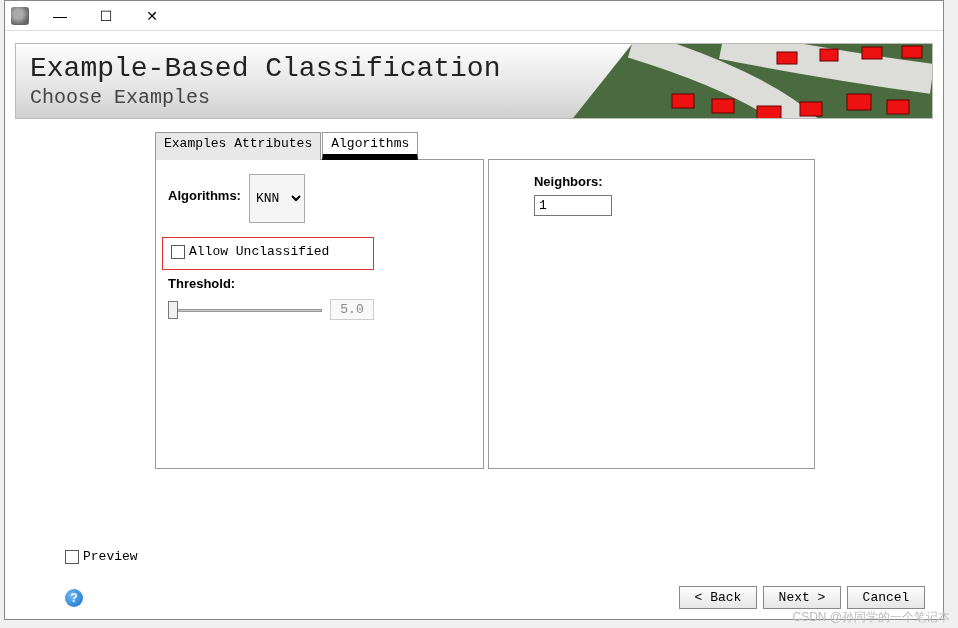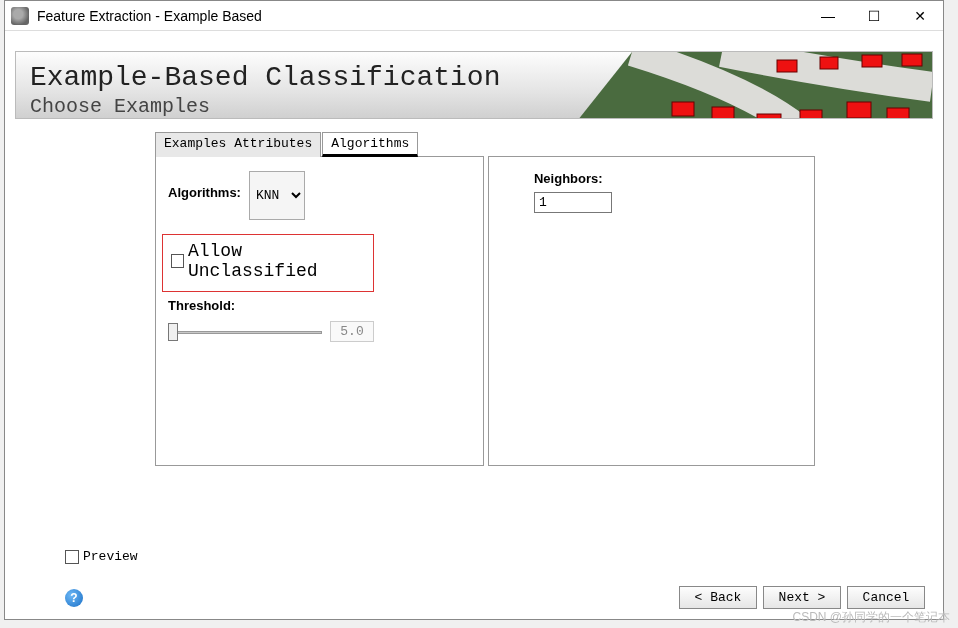--- a/index.html
+++ b/index.html
@@ -39,29 +39,29 @@
     .title-text { flex: 1; color: #000; font-size: 14px; }
     .win-controls { display: flex; }
     .win-btn {
       width: 46px; height: 30px;
       display: flex; align-items: center; justify-content: center;
       font-size: 14px; font-family: Arial;
       cursor: default;
       color: #000;
     }
     .header-banner {
-      height: 68px;
-      margin: 20px 10px 0 10px;
+      height: 76px;
+      margin: 12px 10px 0 10px;
       background: linear-gradient(to bottom, #fdfdfd 0%, #e4e4e4 60%, #d0d0d0 100%);
       border: 1px solid #bbb;
       position: relative;
       overflow: hidden;
       display: flex;
       flex-direction: column;
-      justify-content: flex-end;
+      justify-content: center;
       padding-left: 14px;
     }
     .banner-title {
       font-family: "Courier New", monospace;
       font-size: 28px;
       color: #222;
     }
     .banner-subtitle {
       font-family: "Courier New", monospace;
       font-size: 20px;
@@ -87,21 +87,21 @@
       border-bottom: none;
       background: #e8e8e8;
       font-family: "Courier New", monospace;
       font-size: 13px;
       position: relative;
       top: 1px;
       cursor: default;
     }
     .tab.active {
       background: #fff;
-      border-bottom: 3px solid #000000;
+      border-bottom: 6px solid #000000;
       z-index: 2;
     }
     .tab-panels {
       display: flex;
       gap: 4px;
     }
     .panel {
       border: 1px solid #999;
       background: #fff;
       height: 310px;
@@ -129,21 +129,21 @@
     .highlight-box {
       border: 1px solid #d33;
       padding: 6px 8px 10px 8px;
       margin-left: -6px;
       margin-bottom: 2px;
       width: 212px;
     }
     .checkbox-row {
       display: flex; align-items: center; gap: 4px;
       font-family: "Courier New", monospace;
-      font-size: 18px;
+      font-size: 13px;
     }
     .chk {
       width: 14px; height: 14px;
       border: 1px solid #555;
       background: #fff;
       display: inline-block;
     }
     .threshold-row { margin-top: 6px; }
     .slider-row {
       display: flex; align-items: center; gap: 8px;
@@ -229,21 +229,20 @@
       font-size: 12px;
       pointer-events: none;
     }
   </style>
 </head>
 <body>
 
 <div class="window">
   <div class="titlebar">
     <div class="app-icon"></div>
-    <div class="title-text">Feature Extraction - Example Based</div>
     <div class="win-controls">
       <div class="win-btn">—</div>
       <div class="win-btn">☐</div>
       <div class="win-btn win-close">✕</div>
     </div>
   </div>
 
   <div class="header-banner">
     <div class="banner-title">Example-Based Classification</div>
     <div class="banner-subtitle">Choose Examples</div>

